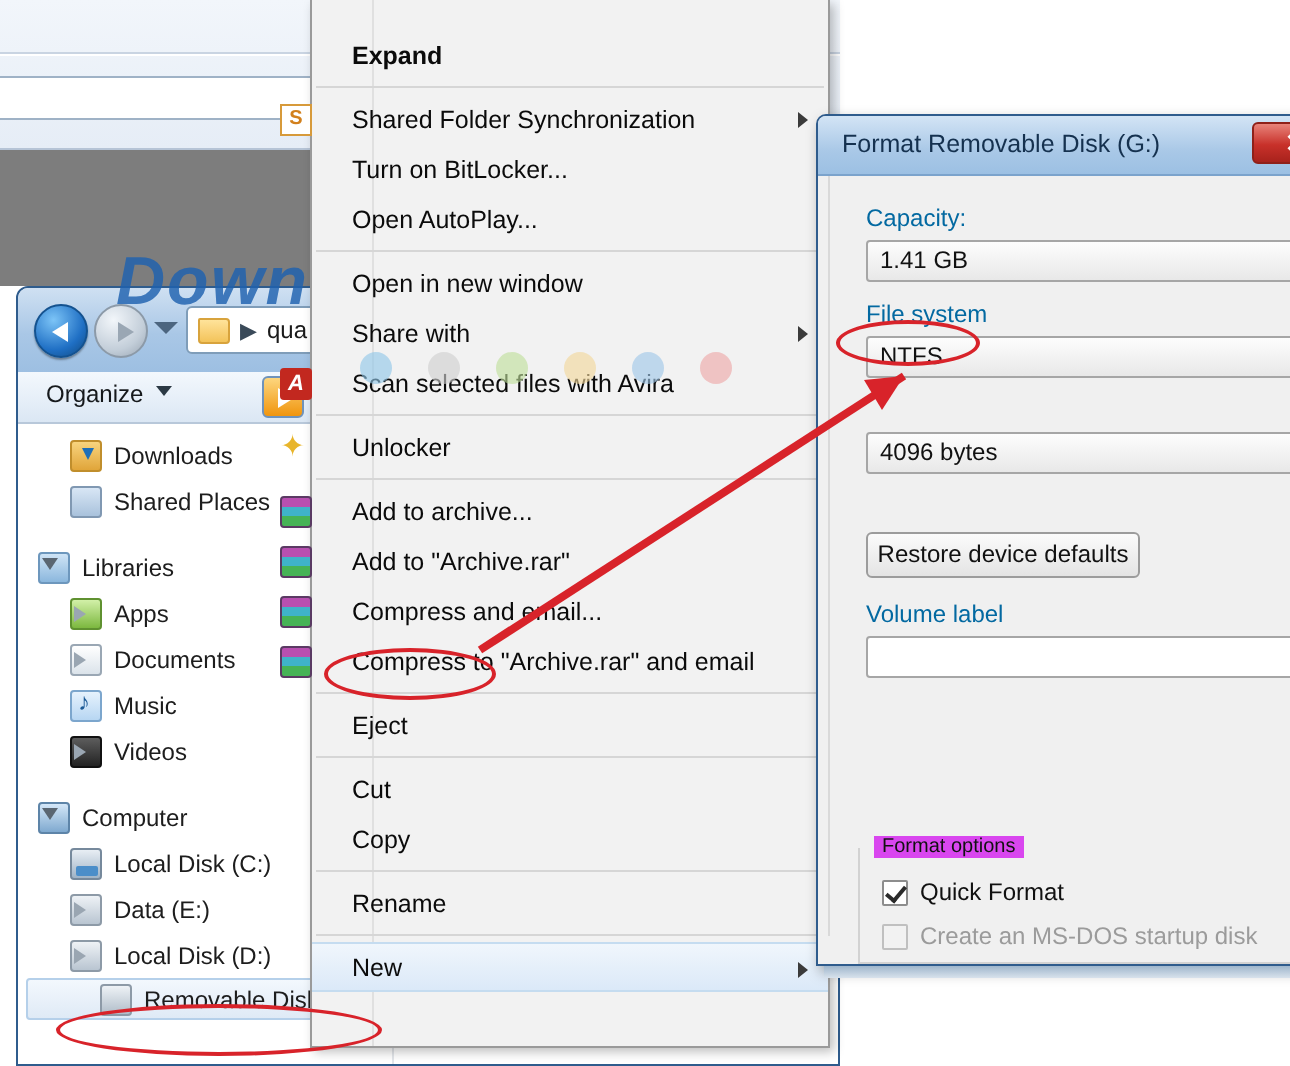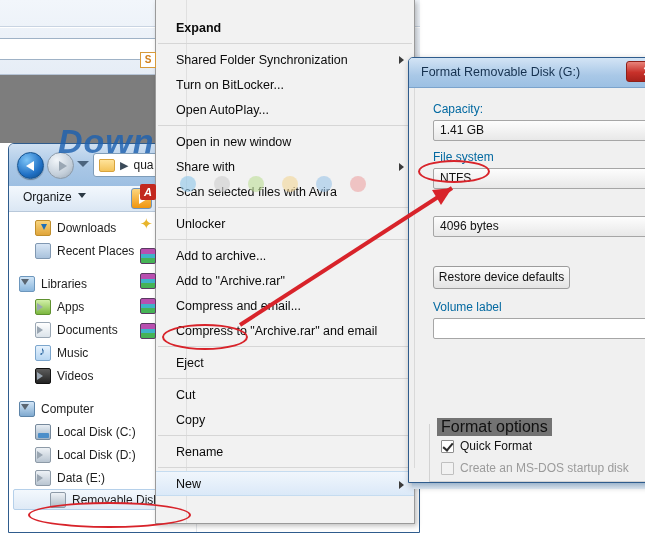--- a/index.html
+++ b/index.html
@@ -258,22 +258,22 @@
   .fmt-btn {
     position:absolute; background: linear-gradient(#fbfbfb,#e4e4e4);
     border:1px solid #9c9c9c; border-radius:3px;
     font-size:12px; color:#111; text-align:center;margin-top:12px;
   }
   .fmt-group {
     position:absolute; left:14px; top:336px; width:262px; height:58px;
     border:1px solid #d2d2d2; border-top:none;
   }
   .fmt-group-title {
-    position:absolute; left:22px; top:330px; font-size:16px; color:#111;
-    background:#737373; padding:0 4px;
+    position:absolute; left:22px; top:330px; font-size:10px; color:#111;
+    background:#d946ef; padding:0 4px;
   }
   .cbx {
     position:absolute; width:13px; height:13px; background:#fff;
     border:1px solid #8d8d8d; border-radius:1px;
   }
   .cbx.checked::after {
     content:""; position:absolute; left:3px; top:0px; width:4px; height:8px;
     border:solid #2b2b2b; border-width:0 2px 2px 0; transform:rotate(40deg);
   }
   .cbx.disabled { background:#f2f2f2; border-color:#c0c0c0; }
@@ -338,21 +338,21 @@
       <div class="play-btn"></div>
     </div>
     <div class="exp-body">
       <div class="navpane" id="navpane">
           <div class="tree-item indent1">
             <span class="ico ico-dl"></span>
             <span>Downloads</span>
           </div>
           <div class="tree-item indent1">
             <span class="ico ico-recent"></span>
-            <span>Recent Places</span>
+            <span>Shared Places</span>
           </div>
           <div style="height: 10px;"></div>
           <div class="tree-item indent0">
             <span class="expander open"></span>
             <span class="ico ico-lib"></span>
             <span>Libraries</span>
           </div>
           <div class="tree-item indent1">
             <span class="expander l2"></span>
             <span class="ico ico-apps"></span>
@@ -380,26 +380,26 @@
             <span>Computer</span>
           </div>
           <div class="tree-item indent1">
             <span class="expander l2"></span>
             <span class="ico ico-hddc"></span>
             <span>Local Disk (C:)</span>
           </div>
           <div class="tree-item indent1">
             <span class="expander l2"></span>
             <span class="ico ico-hdd"></span>
+            <span>Data (E:)</span>
+          </div>
+          <div class="tree-item indent1">
+            <span class="expander l2"></span>
+            <span class="ico ico-hdd"></span>
             <span>Local Disk (D:)</span>
-          </div>
-          <div class="tree-item indent1">
-            <span class="expander l2"></span>
-            <span class="ico ico-hdd"></span>
-            <span>Data (E:)</span>
           </div>
           <div class="tree-item indent1 selected">
             <span class="ico ico-usb"></span>
             <span>Removable Disk (G:)</span>
           </div>
         </div>
     </div>
   </div>
 
   <div class="watermark">

